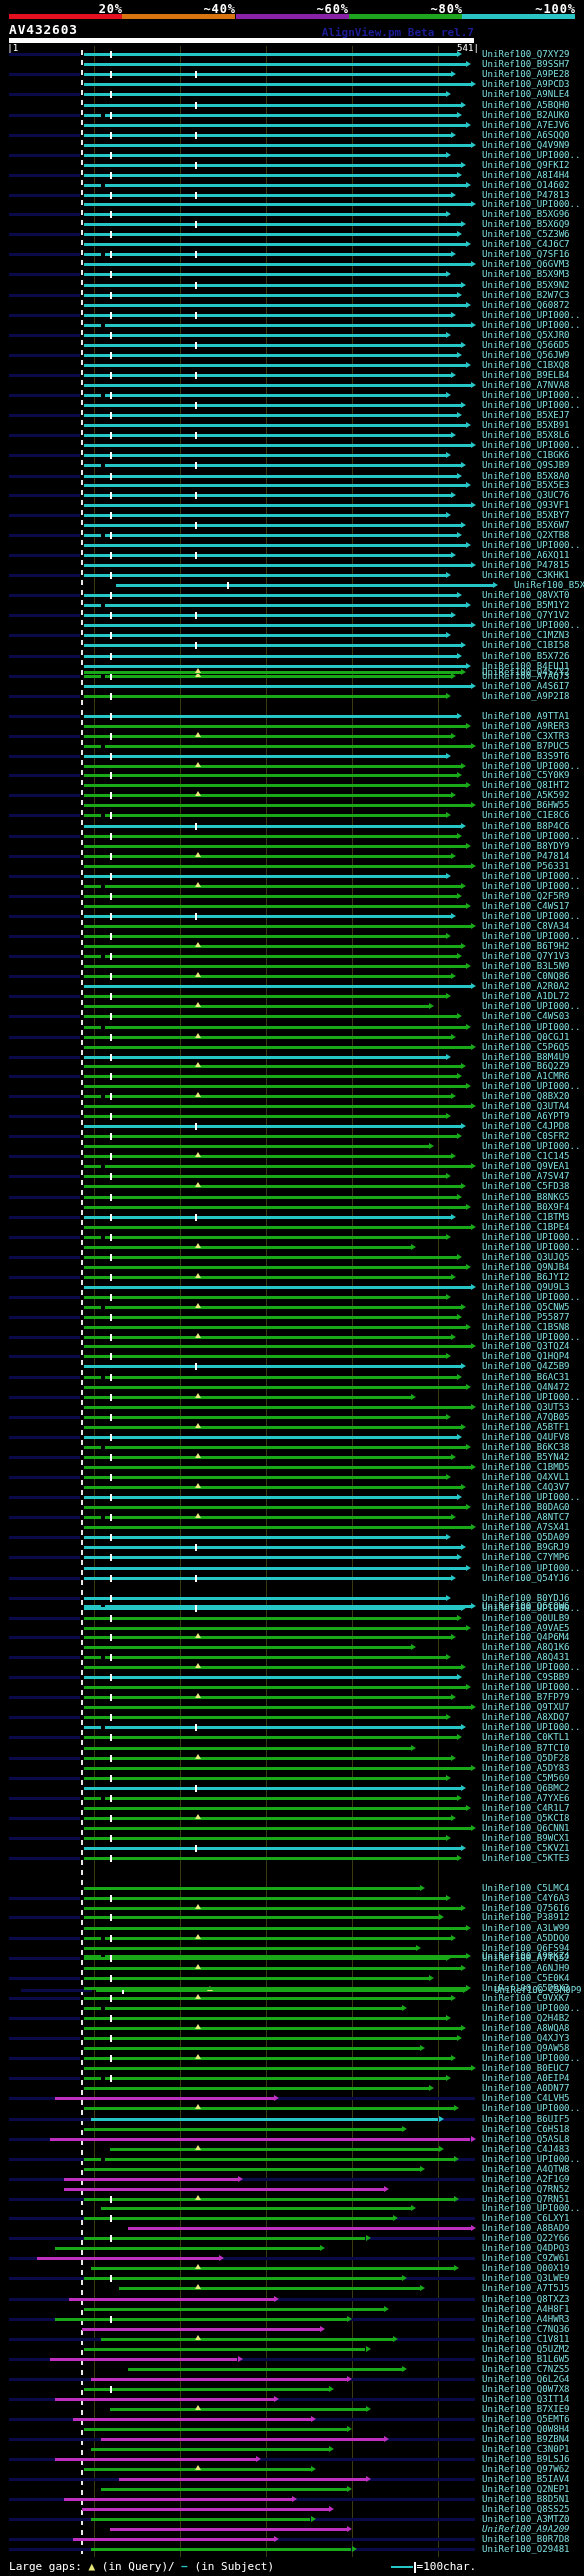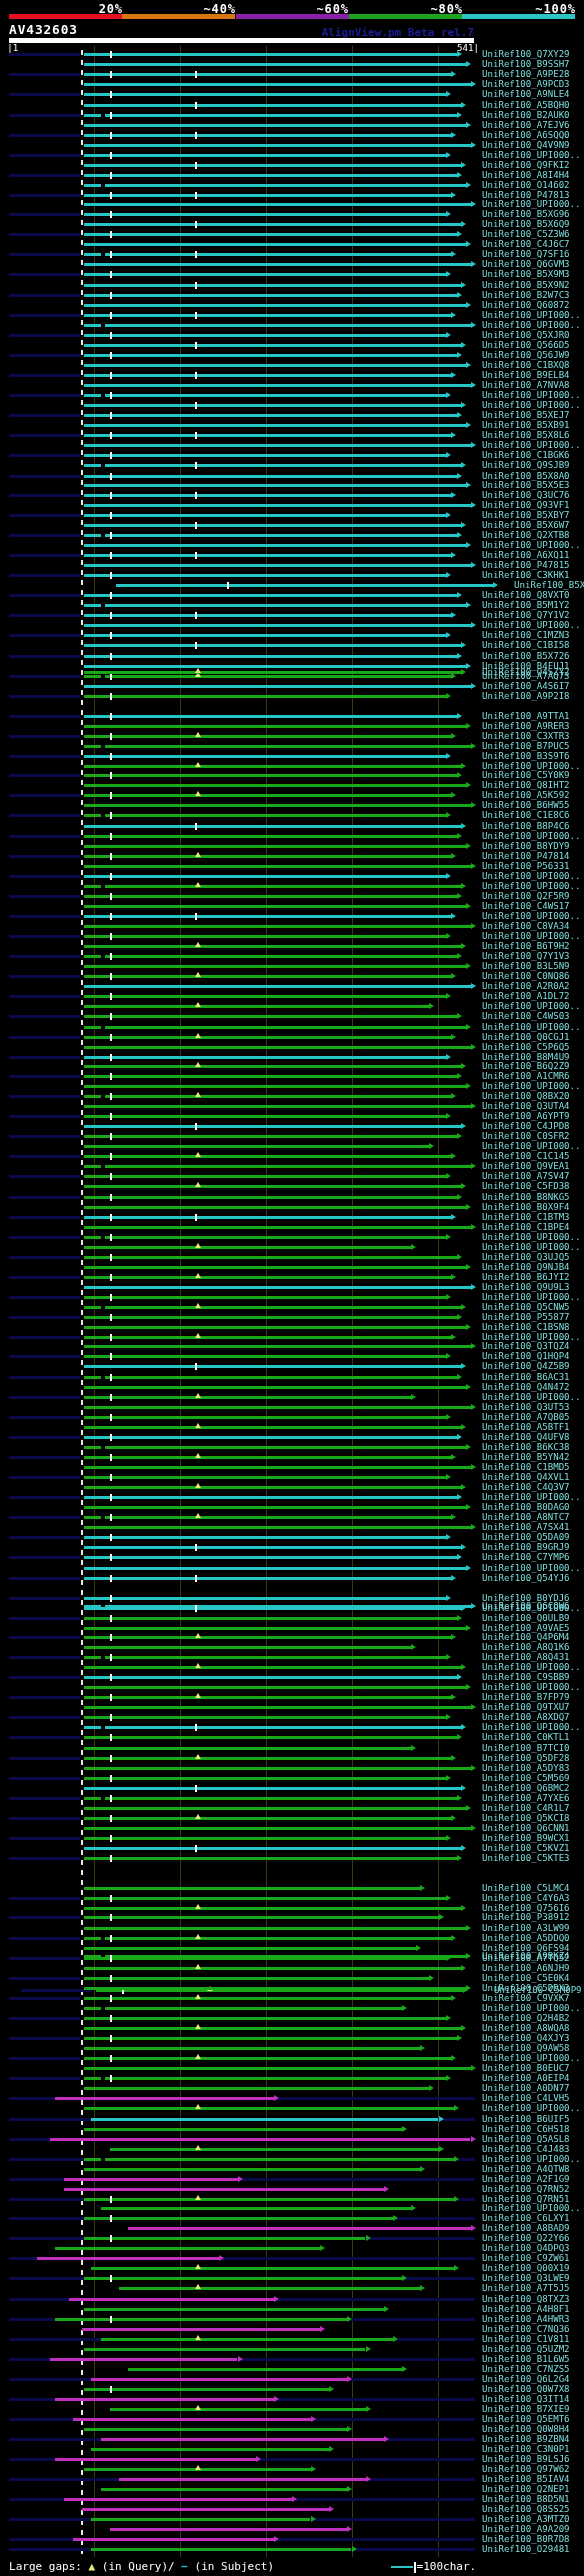--- a/index.html
+++ b/index.html
@@ -1628,21 +1628,21 @@
         <div class="bar" style="left: 82px; width: 247px; background: rgb(192, 48, 192);"></div>
         <div class="arrow" style="left: 329px; border-left-color: rgb(192, 48, 192);"></div>
         <div class="hitlabel">UniRef100_Q8SS25</div>
       </div>
       <div class="row" style="top: 2515px;">
         <div class="navy" style="left: 9.1px; width: 466px;"></div>
         <div class="bar" style="left: 91px; width: 219px; background: rgb(24, 168, 24);"></div>
         <div class="arrow" style="left: 311px; border-left-color: rgb(24, 168, 24);"></div>
         <div class="hitlabel">UniRef100_A3MTZ0</div>
       </div>
-      <div class="row" style="top: 2525px;">
+      <div class="row" style="top: 2525px; font-style: italic;">
         <div class="bar" style="left: 110px; width: 238px; background: rgb(192, 48, 192);"></div>
         <div class="arrow" style="left: 347px; border-left-color: rgb(192, 48, 192);"></div>
         <div class="hitlabel">UniRef100_A9A209</div>
       </div>
       <div class="row" style="top: 2535px;">
         <div class="navy" style="left: 9.1px; width: 466px;"></div>
         <div class="bar" style="left: 73px; width: 201px; background: rgb(192, 48, 192);"></div>
         <div class="arrow" style="left: 274px; border-left-color: rgb(192, 48, 192);"></div>
         <div class="hitlabel">UniRef100_B0R7D8</div>
       </div>

